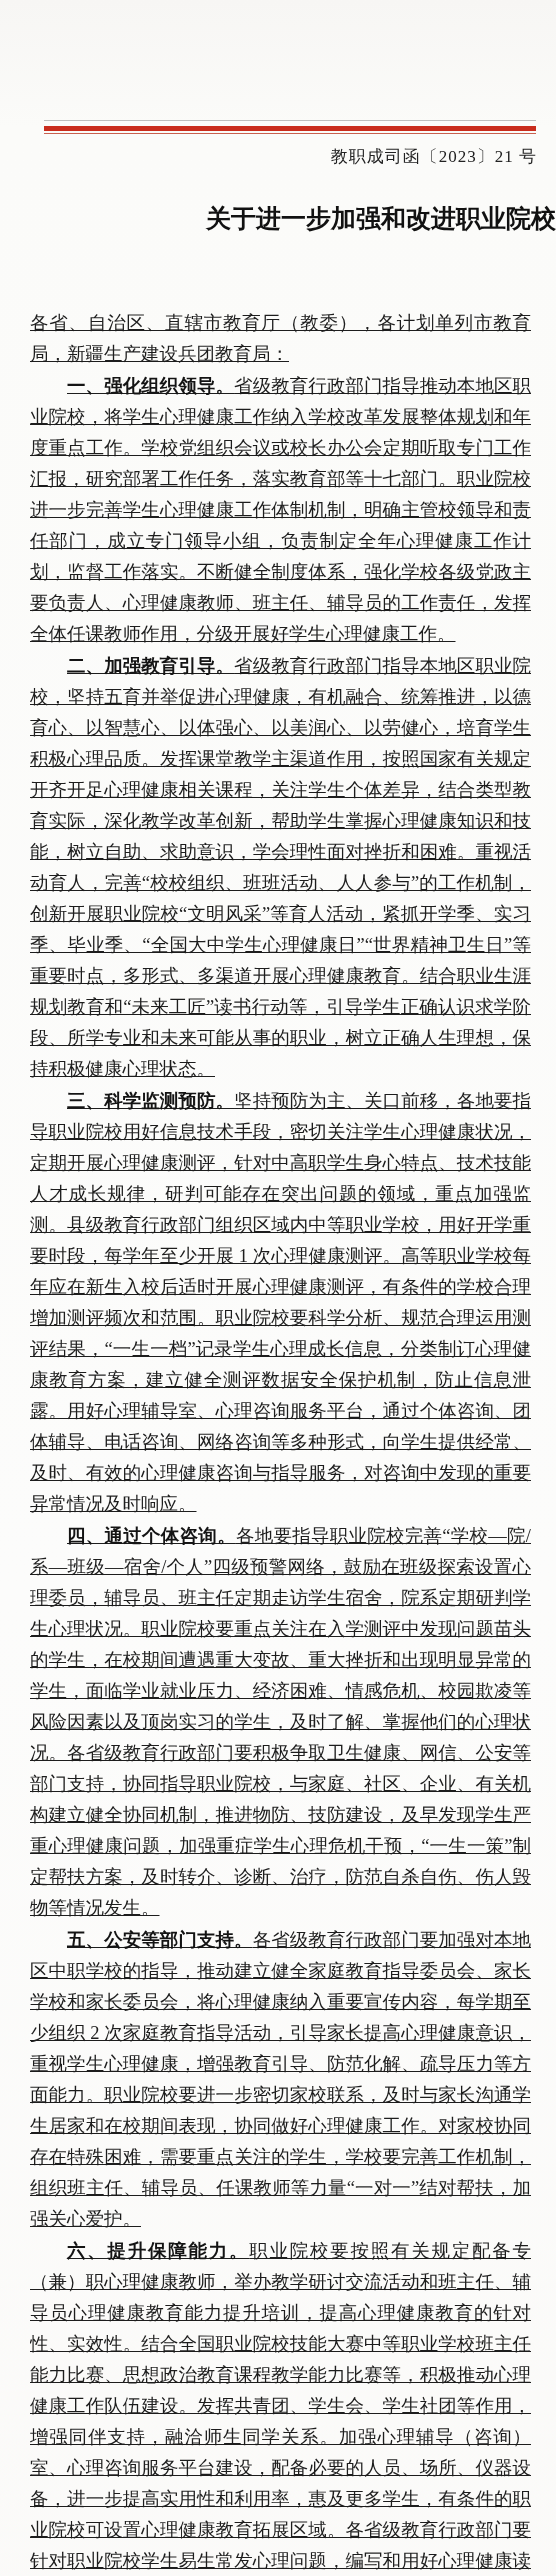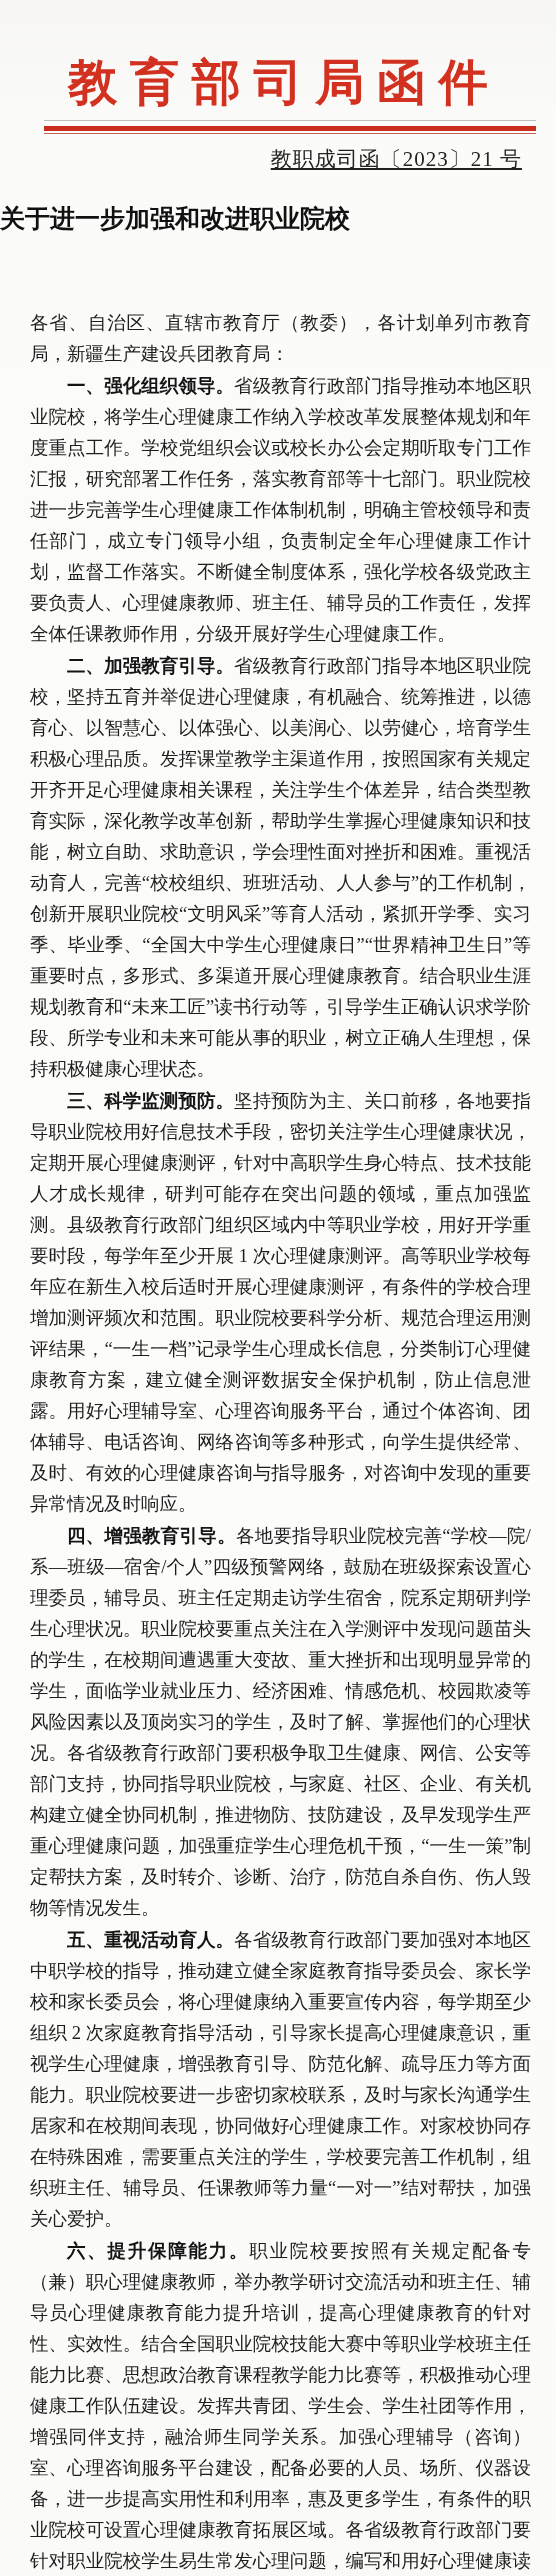--- a/index.html
+++ b/index.html
@@ -21,82 +21,80 @@
     color:#d23120;
     letter-spacing:0.26em;
     text-indent:0.26em;
     white-space:nowrap;
   }
   .rule-gray{position:absolute;top:120px;left:44px;width:492px;height:1px;background:#9d9d9d;opacity:.65;}
   .rule-red{position:absolute;top:126px;left:44px;width:492px;height:4.6px;background:#c92c1c;}
   .rule-red2{position:absolute;top:133px;left:44px;width:492px;height:1px;background:#c9604f;}
   .doc-no{
     position:absolute;
-    top:145px;right:34px;
-    font-size:21px;
+    top:145px;right:19px;
+    font-size:17px;
     letter-spacing:1px;
     color:#222;
-    text-decoration:underline;
   }
   .title{
     position:absolute;
     top:200px;left:0;right:0;
-    text-align:left;
+    text-align:right;
     font-size:25px;
     font-weight:bold;
     line-height:38px;
     color:#111;
   }
   .body{
     position:absolute;
     top:308px;left:30px;width:501px;
     height:2746px;
     overflow:hidden;
     font-size:18.5px;
     line-height:31px;
     text-align:justify;
     color:#1d1d1d;
   }
-  .body p{margin:0;padding:0;}
+  .body p{margin:0;padding:0;text-decoration:underline;}
   .para{text-indent:2em;}
   .lead{
     font-weight:bold;
     font-family:"Liberation Sans","DejaVu Sans",sans-serif;
     color:#141414;
     margin-top:41px;
   }
 </style>
 </head>
 <body>
 
 <div class="page">
 
-  <div class="agency">教育部司局函件</div>
 
   <div class="rule-gray"></div>
   <div class="rule-red"></div>
   <div class="rule-red2"></div>
 
   <div class="doc-no">教职成司函〔2023〕21 号</div>
 
   <div class="title">
     <div>关于进一步加强和改进职业院校</div>
   </div>
 
   <div class="body">
     <p class="salutation">各省、自治区、直辖市教育厅（教委），各计划单列市教育局，新疆生产建设兵团教育局：</p>
 
     <p class="para"><span class="lead">一、强化组织领导。</span><span>省级教育行政部门指导推动本地区职业院校，将学生心理健康工作纳入学校改革发展整体规划和年度重点工作。学校党组织会议或校长办公会定期听取专门工作汇报，研究部署工作任务，落实教育部等十七部门。职业院校进一步完善学生心理健康工作体制机制，明确主管校领导和责任部门，成立专门领导小组，负责制定全年心理健康工作计划，监督工作落实。不断健全制度体系，强化学校各级党政主要负责人、心理健康教师、班主任、辅导员的工作责任，发挥全体任课教师作用，分级开展好学生心理健康工作。</span></p>
 
     <p class="para"><span class="lead">二、加强教育引导。</span><span>省级教育行政部门指导本地区职业院校，坚持五育并举促进心理健康，有机融合、统筹推进，以德育心、以智慧心、以体强心、以美润心、以劳健心，培育学生积极心理品质。发挥课堂教学主渠道作用，按照国家有关规定开齐开足心理健康相关课程，关注学生个体差异，结合类型教育实际，深化教学改革创新，帮助学生掌握心理健康知识和技能，树立自助、求助意识，学会理性面对挫折和困难。重视活动育人，完善“校校组织、班班活动、人人参与”的工作机制，创新开展职业院校“文明风采”等育人活动，紧抓开学季、实习季、毕业季、“全国大中学生心理健康日”“世界精神卫生日”等重要时点，多形式、多渠道开展心理健康教育。结合职业生涯规划教育和“未来工匠”读书行动等，引导学生正确认识求学阶段、所学专业和未来可能从事的职业，树立正确人生理想，保持积极健康心理状态。</span></p>
 
     <p class="para"><span class="lead">三、科学监测预防。</span><span>坚持预防为主、关口前移，各地要指导职业院校用好信息技术手段，密切关注学生心理健康状况，定期开展心理健康测评，针对中高职学生身心特点、技术技能人才成长规律，研判可能存在突出问题的领域，重点加强监测。县级教育行政部门组织区域内中等职业学校，用好开学重要时段，每学年至少开展 1 次心理健康测评。高等职业学校每年应在新生入校后适时开展心理健康测评，有条件的学校合理增加测评频次和范围。职业院校要科学分析、规范合理运用测评结果，“一生一档”记录学生心理成长信息，分类制订心理健康教育方案，建立健全测评数据安全保护机制，防止信息泄露。用好心理辅导室、心理咨询服务平台，通过个体咨询、团体辅导、电话咨询、网络咨询等多种形式，向学生提供经常、及时、有效的心理健康咨询与指导服务，对咨询中发现的重要异常情况及时响应。</span></p>
 
-    <p class="para"><span class="lead">四、增强教育引导。</span><span>各地要指导职业院校完善“学校—院/系—班级—宿舍/个人”四级预警网络，鼓励在班级探索设置心理委员，辅导员、班主任定期走访学生宿舍，院系定期研判学生心理状况。职业院校要重点关注在入学测评中发现问题苗头的学生，在校期间遭遇重大变故、重大挫折和出现明显异常的学生，面临学业就业压力、经济困难、情感危机、校园欺凌等风险因素以及顶岗实习的学生，及时了解、掌握他们的心理状况。各省级教育行政部门要积极争取卫生健康、网信、公安等部门支持，协同指导职业院校，与家庭、社区、企业、有关机构建立健全协同机制，推进物防、技防建设，及早发现学生严重心理健康问题，加强重症学生心理危机干预，“一生一策”制定帮扶方案，及时转介、诊断、治疗，防范自杀自伤、伤人毁物等情况发生。</span></p>
+    <p class="para"><span class="lead">四、通过个体咨询。</span><span>各地要指导职业院校完善“学校—院/系—班级—宿舍/个人”四级预警网络，鼓励在班级探索设置心理委员，辅导员、班主任定期走访学生宿舍，院系定期研判学生心理状况。职业院校要重点关注在入学测评中发现问题苗头的学生，在校期间遭遇重大变故、重大挫折和出现明显异常的学生，面临学业就业压力、经济困难、情感危机、校园欺凌等风险因素以及顶岗实习的学生，及时了解、掌握他们的心理状况。各省级教育行政部门要积极争取卫生健康、网信、公安等部门支持，协同指导职业院校，与家庭、社区、企业、有关机构建立健全协同机制，推进物防、技防建设，及早发现学生严重心理健康问题，加强重症学生心理危机干预，“一生一策”制定帮扶方案，及时转介、诊断、治疗，防范自杀自伤、伤人毁物等情况发生。</span></p>
 
-    <p class="para"><span class="lead">五、重视活动育人。</span><span>各省级教育行政部门要加强对本地区中职学校的指导，推动建立健全家庭教育指导委员会、家长学校和家长委员会，将心理健康纳入重要宣传内容，每学期至少组织 2 次家庭教育指导活动，引导家长提高心理健康意识，重视学生心理健康，增强教育引导、防范化解、疏导压力等方面能力。职业院校要进一步密切家校联系，及时与家长沟通学生居家和在校期间表现，协同做好心理健康工作。对家校协同存在特殊困难，需要重点关注的学生，学校要完善工作机制，组织班主任、辅导员、任课教师等力量“一对一”结对帮扶，加强关心爱护。</span></p>
+    <p class="para"><span class="lead">五、公安等部门支持。</span><span>各省级教育行政部门要加强对本地区中职学校的指导，推动建立健全家庭教育指导委员会、家长学校和家长委员会，将心理健康纳入重要宣传内容，每学期至少组织 2 次家庭教育指导活动，引导家长提高心理健康意识，重视学生心理健康，增强教育引导、防范化解、疏导压力等方面能力。职业院校要进一步密切家校联系，及时与家长沟通学生居家和在校期间表现，协同做好心理健康工作。对家校协同存在特殊困难，需要重点关注的学生，学校要完善工作机制，组织班主任、辅导员、任课教师等力量“一对一”结对帮扶，加强关心爱护。</span></p>
 
     <p class="para"><span class="lead">六、提升保障能力。</span><span>职业院校要按照有关规定配备专（兼）职心理健康教师，举办教学研讨交流活动和班主任、辅导员心理健康教育能力提升培训，提高心理健康教育的针对性、实效性。结合全国职业院校技能大赛中等职业学校班主任能力比赛、思想政治教育课程教学能力比赛等，积极推动心理健康工作队伍建设。发挥共青团、学生会、学生社团等作用，增强同伴支持，融洽师生同学关系。加强心理辅导（咨询）室、心理咨询服务平台建设，配备必要的人员、场所、仪器设备，进一步提高实用性和利用率，惠及更多学生，有条件的职业院校可设置心理健康教育拓展区域。各省级教育行政部门要针对职业院校学生易生常发心理问题，编写和用好心理健康读本；要编制心理健康教育指导手册，向家长、校长、班主任和辅导员等群体提供学生常见心理问题应对操作指南等心理健康“服务包”。</span></p>
 
   </div>
 
 </div>
 
 
 </body></html>

